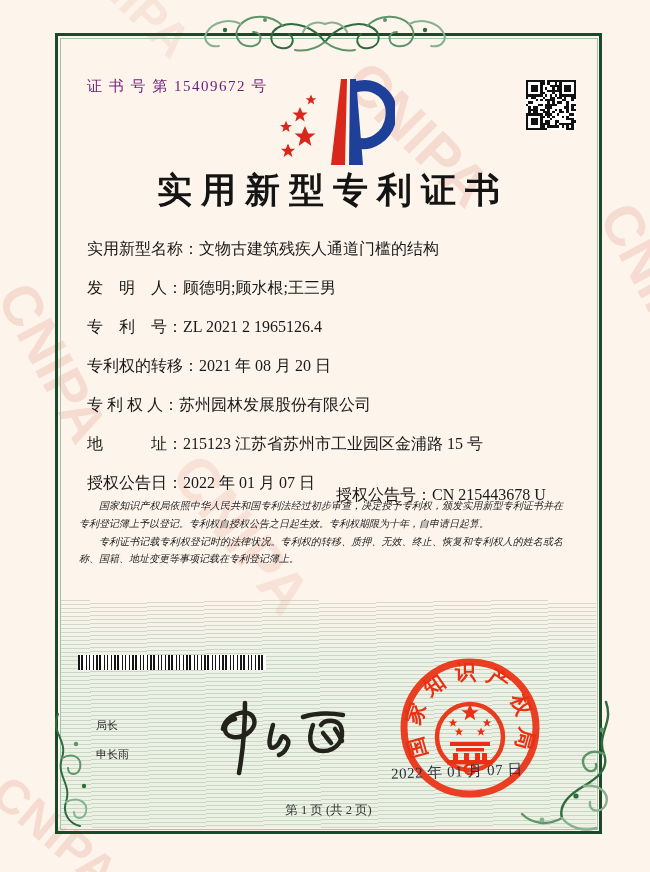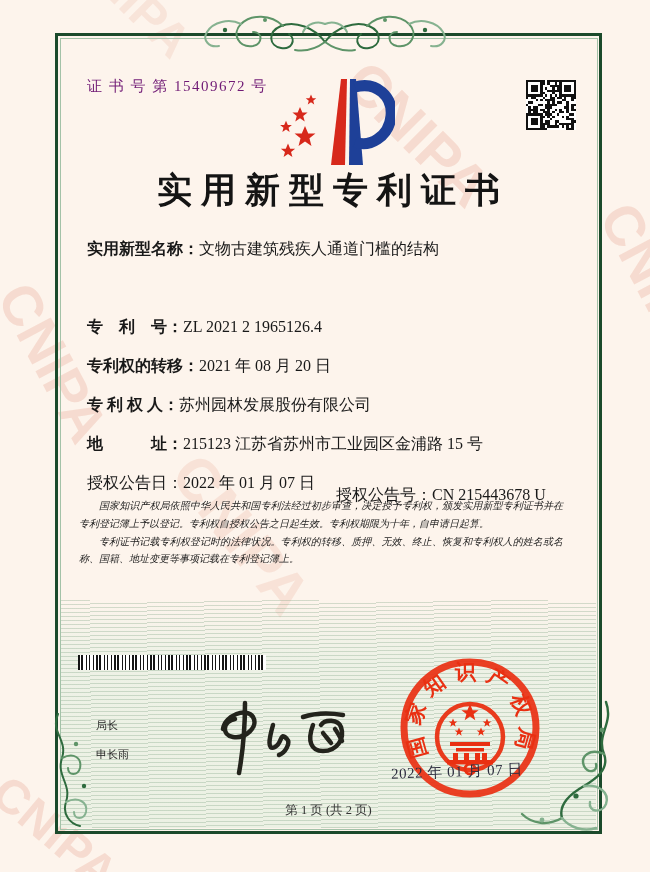--- a/index.html
+++ b/index.html
@@ -13,21 +13,21 @@
   .guilloche{position:absolute;left:3px;right:3px;bottom:3px;height:228px;
      background:
        repeating-linear-gradient(179deg, rgba(116,156,122,.30) 0 1px, rgba(255,255,255,0) 1px 4px),
        linear-gradient(180deg, rgba(237,242,231,0) 0%, rgba(235,241,229,.85) 25%, #ecf1e4 100%);}
   .cert-no{position:absolute;left:29px;top:41px;font-size:15px;letter-spacing:1.5px;color:#701a75;z-index:3;}
   .logo{position:absolute;left:197px;top:35px;z-index:3;}
   .qr{position:absolute;left:468px;top:44px;width:50px;height:50px;background:#fff;z-index:3;}
   .title{position:absolute;left:0;right:0;top:131px;text-align:center;font-size:35px;font-weight:bold;
          letter-spacing:9px;text-indent:9px;color:#141414;z-index:3;}
   .row{position:absolute;left:29px;width:488px;font-size:16px;color:#191919;white-space:nowrap;z-index:3;}
-  .row .lab{color:#191919;font-weight:bold;}
+  .row .lab{color:#191919;}
   .paras{position:absolute;left:21px;top:461px;width:484px;font-size:10px;line-height:1.78;
          color:#1d1d1d;font-style:italic;text-align:justify;z-index:3;}
   .paras p{margin:0;text-indent:2em;}
   .barcode{position:absolute;left:20px;top:619px;width:188px;height:15px;z-index:3;
      background:repeating-linear-gradient(90deg,#141414 0 2px,#fff 2px 3px,#141414 3px 5px,#fff 5px 8px,
        #141414 8px 9px,#fff 9px 11px,#141414 11px 12px,#fff 12px 15px,#141414 15px 16px,#fff 16px 18px);}
   .officials{position:absolute;left:38px;top:675px;font-size:11px;color:#242424;line-height:29px;z-index:3;}
   .signature{position:absolute;left:137px;top:659px;z-index:3;}
   .seal{position:absolute;left:337px;top:615px;z-index:4;}
   .seal-date{position:absolute;left:333px;top:725px;width:210px;font-size:15px;letter-spacing:.5px;
@@ -221,20 +221,23 @@
           <rect x="18" y="20" width="1" height="1" fill="#111"></rect>
           <rect x="19" y="20" width="1" height="1" fill="#111"></rect>
         </svg>
     </div>
 
     <div class="title">实用新型专利证书</div>
 
     <div class="row" style="top:203px;">
       <span class="lab">实用新型名称：</span><span>文物古建筑残疾人通道门槛的结构</span>
     </div>
+    <div class="row" style="top:242px;">
+      <span class="lab">发　明　人：</span><span>顾德明;顾水根;王三男</span>
+    </div>
     <div class="row" style="top:281px;">
       <span class="lab">专　利　号：</span><span>ZL 2021 2 1965126.4</span>
     </div>
     <div class="row" style="top:320px;">
       <span class="lab">专利权的转移：</span><span>2021 年 08 月 20 日</span>
     </div>
     <div class="row" style="top:359px;">
       <span class="lab">专 利 权 人：</span><span>苏州园林发展股份有限公司</span>
     </div>
     <div class="row" style="top:398px;">

